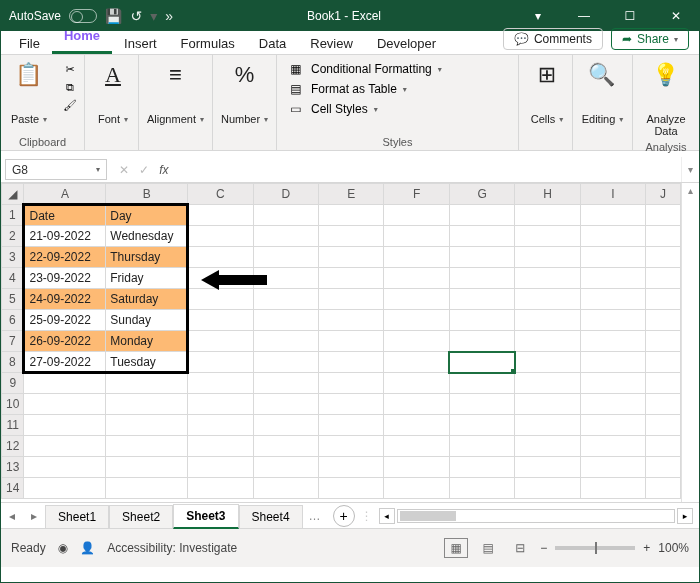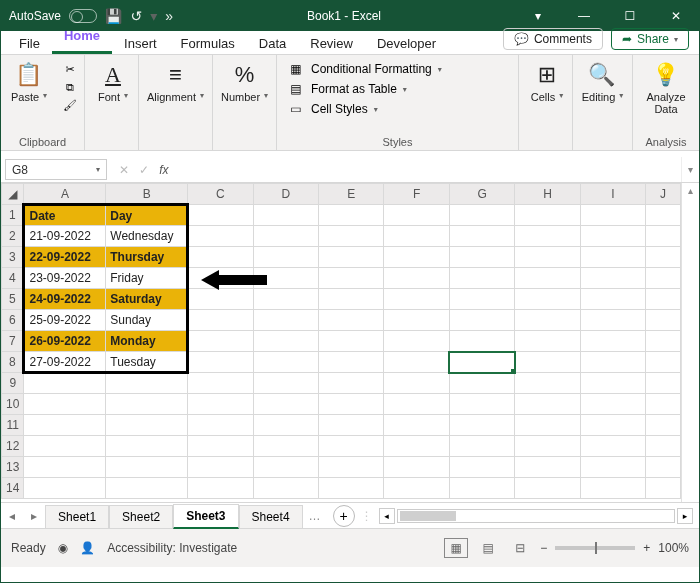--- a/index.html
+++ b/index.html
@@ -23,21 +23,21 @@
   .pill-btn { border:1px solid #ccc; border-radius:4px; padding:3px 10px; margin:0 4px 4px; font-size:12px; display:flex; align-items:center; gap:5px; color:#222; cursor:pointer;}
   .pill-btn.green { border-color:#0f6e3c; color:#0f6e3c; }
 
   
   .ribbon { background:#f3f2f1; border-bottom:1px solid #d7d7d7; display:flex; height:96px; }
   .group { border-right:1px solid #d7d7d7; padding:4px 6px 2px; display:flex; flex-direction:column; justify-content:space-between; }
   .group .label { text-align:center; font-size:11px; color:#555; padding-top:2px;}
   .biggap { display:flex; gap:10px; align-items:flex-start; }
   .vbtn { display:flex; flex-direction:column; align-items:center; justify-content:flex-start; gap:2px; font-size:11px; color:#222; min-width:44px; padding:2px 4px; cursor:pointer;}
   .vbtn .ic { height:28px; display:flex; align-items:center; justify-content:center; font-size:22px; }
-  .vbtn .cap { display:flex; align-items:flex-start; gap:4px; }
+  .vbtn .cap { display:flex; align-items:center; gap:4px;margin-top:22px; }
   .dd { font-size:8px; color:#666;}
   .stylebtn { display:flex; align-items:center; gap:6px; font-size:12px; padding:3px 4px; cursor:pointer; }
   .stylebtn .ic { width:18px; text-align:center; }
   .coltiny { display:flex; flex-direction:column; gap:4px; justify-content:flex-start; padding-top:4px;}
   .tinybtn { width:18px; height:14px; font-size:11px; text-align:center; cursor:pointer; }
 
   
   .fbar { border-bottom:1px solid #d7d7d7; height:26px; display:flex; align-items:stretch; font-size:12px; margin-top:6px; }
   .namebox { width:102px; border:1px solid #ccc; margin:2px 4px; display:flex; align-items:center; padding:0 6px; justify-content:space-between; color:#333;}
   .fx-icons { display:flex; align-items:center; gap:10px; padding:0 8px; color:#999; }
@@ -61,21 +61,21 @@
   td.selcell { outline:2px solid #1c6f40; outline-offset:-1px; position:relative; }
   td.selcell::after { content:""; position:absolute; right:-3px; bottom:-3px; width:6px; height:6px; background:#1c6f40; }
 
   
   .boxed-top { border-top:3px solid #000 !important; }
   .boxed-bottom { border-bottom:3px solid #000 !important; }
   .boxed-left { border-left:3px solid #000 !important; }
   .boxed-right { border-right:3px solid #000 !important; }
 
   
-  .hl { background:#eab308;font-weight:bold; }
+  .hl { background:#fdba74; }
 
   
   .arrow { position:absolute; top:87px; left:200px; display:flex; align-items:center; }
   .arrow .head { width:0; height:0; border-top:10px solid transparent; border-bottom:10px solid transparent; border-right:18px solid #000; }
   .arrow .shaft { width:48px; height:10px; background:#000; }
 
   .gridside { position:absolute; right:0; top:0; bottom:0; width:18px; border-left:1px solid #e1e1e1; display:flex; flex-direction:column; align-items:center; font-size:10px; color:#888; }
   .gridside .up{ padding-top:2px;}
 
   

